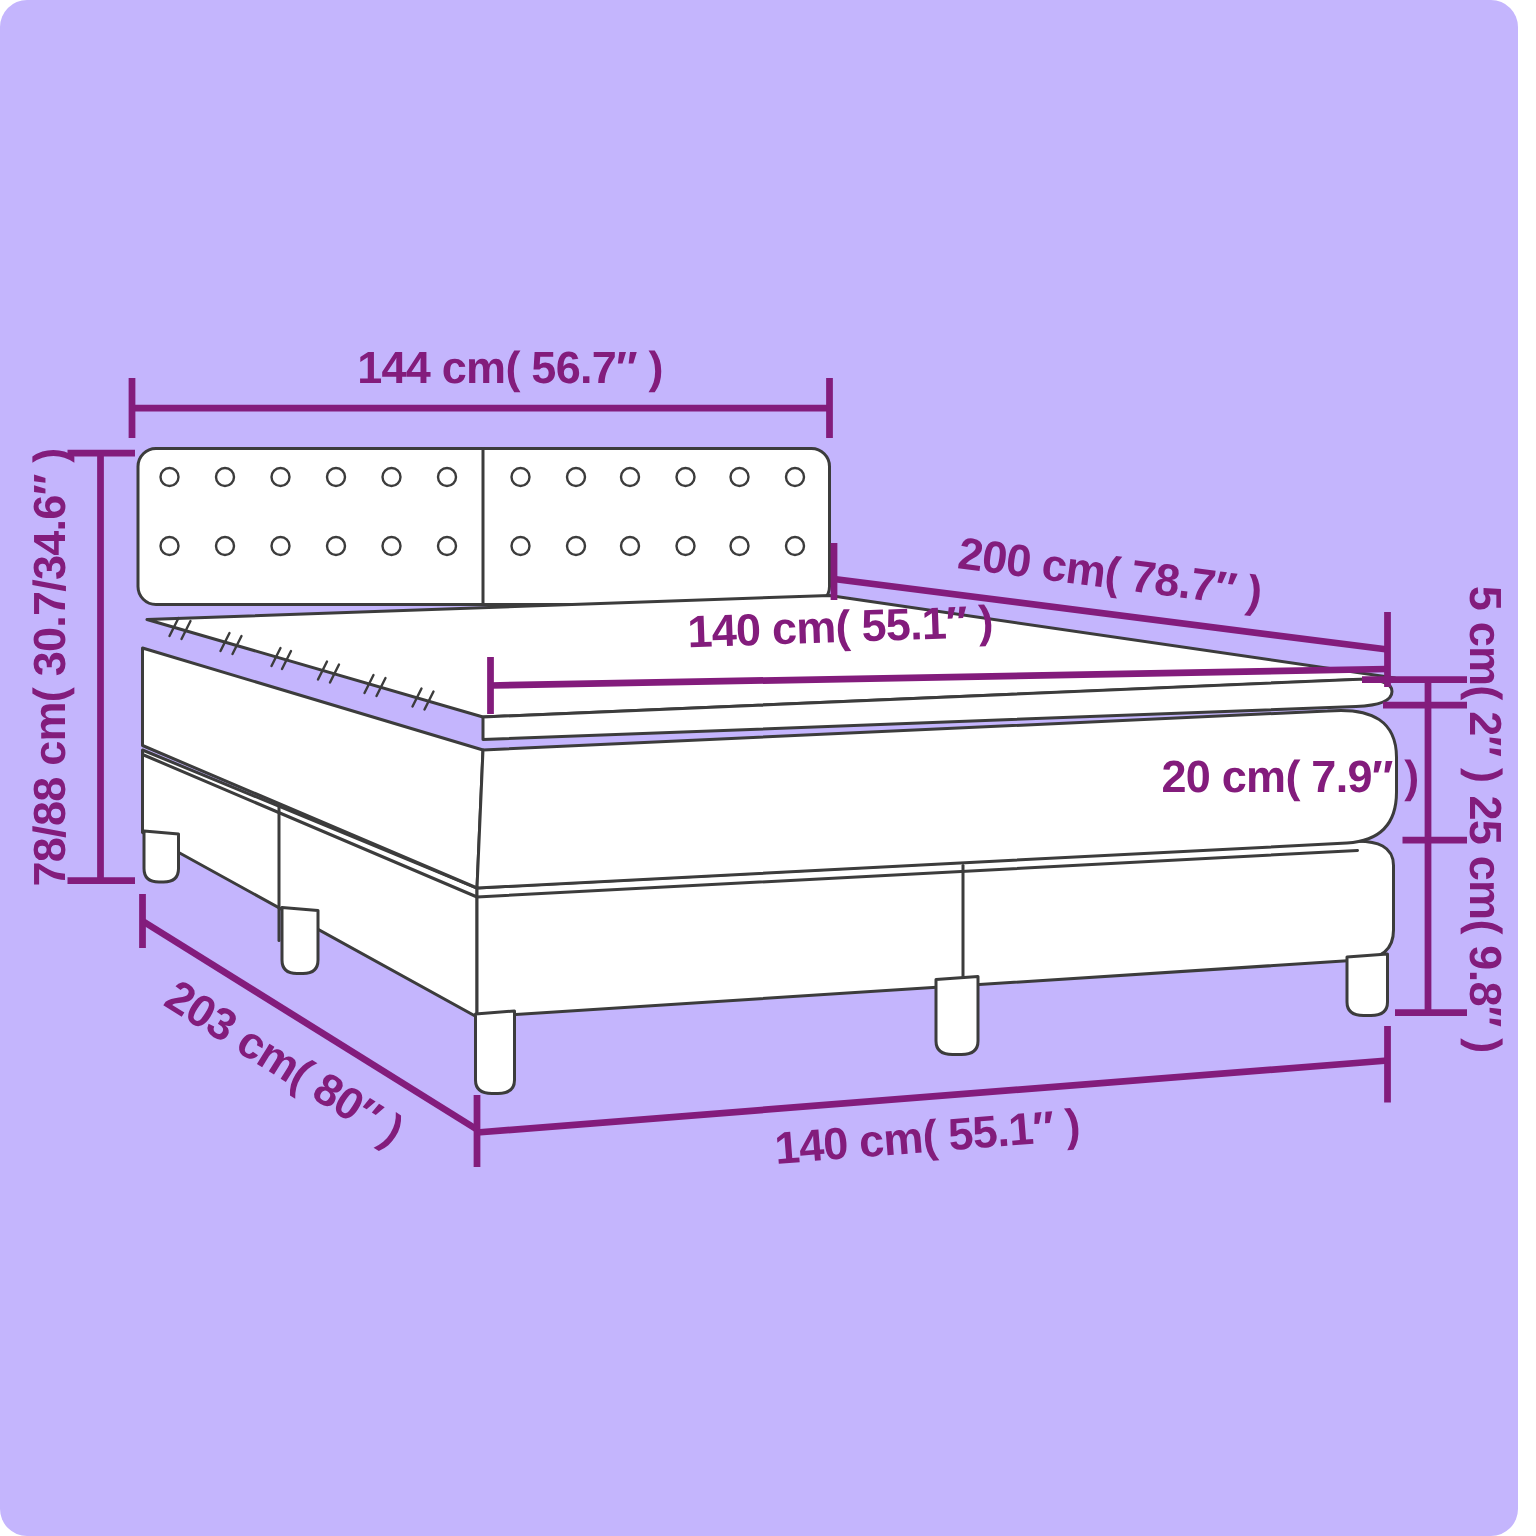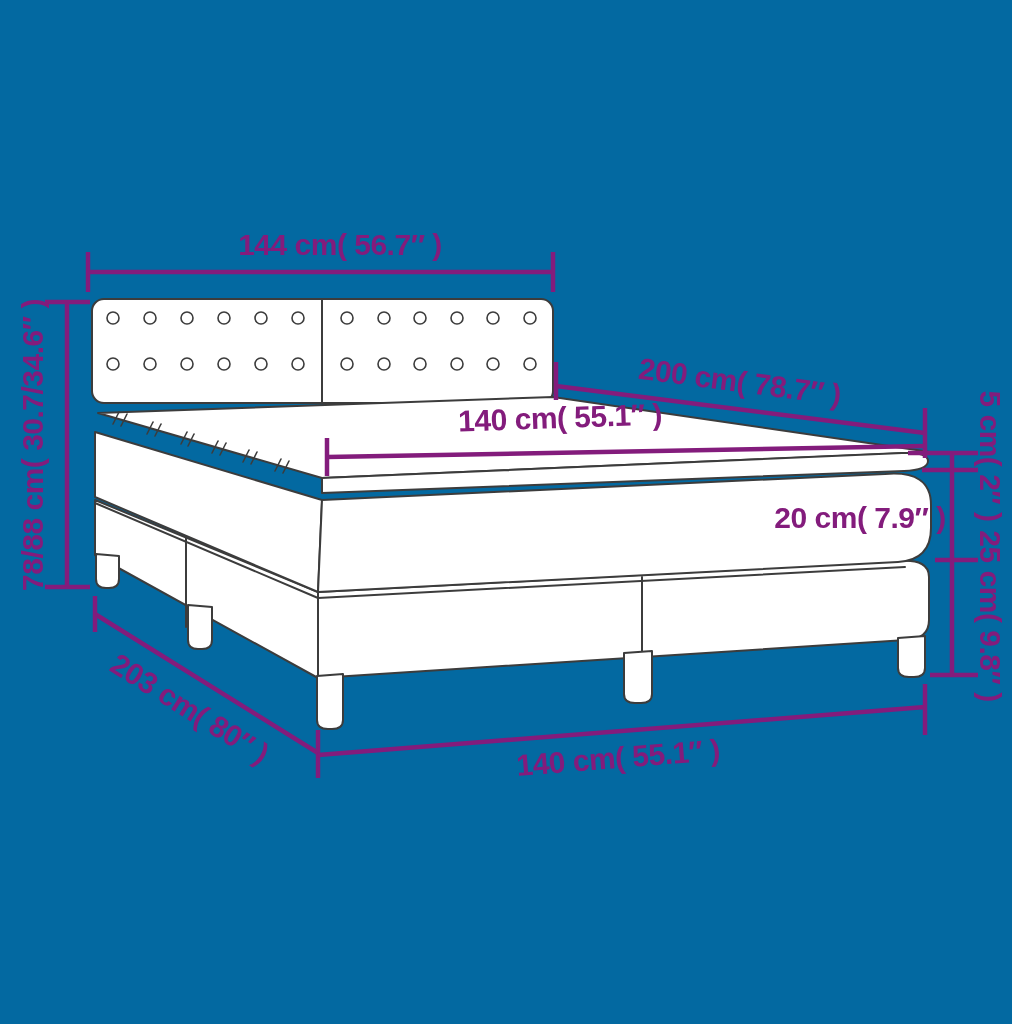--- a/index.html
+++ b/index.html
@@ -1,17 +1,17 @@
 <!DOCTYPE html>
 <html><head>
 <meta charset="utf-8">
 <style>
   html,body{margin:0;padding:0;background:#ffffff;}
-  .page{position:relative;width:1012px;height:1024px;background:#0369a1;overflow:hidden;
-        font-family:"Liberation Sans","DejaVu Sans",sans-serif;}
+  .page{position:relative;width:1012px;height:1024px;background:#c4b5fd;overflow:hidden;
+        font-family:"Liberation Sans","DejaVu Sans",sans-serif;border-radius:18px;}
   svg{position:absolute;left:0;top:0;}
   .bed{stroke:#3c3c3c;stroke-width:2;fill:#ffffff;stroke-linejoin:round;stroke-linecap:round;}
   .bedline{stroke:#3c3c3c;stroke-width:2;fill:none;stroke-linejoin:round;stroke-linecap:round;}
   .thin{stroke-width:1.6;}
   .dim{stroke:#831c7c;stroke-width:4.5;fill:none;stroke-linecap:butt;}
   .dimtext{fill:#831c7c;font-weight:bold;font-size:30px;letter-spacing:-0.5px;
            font-family:"Liberation Sans","DejaVu Sans",sans-serif;}
 </style>
 </head>
 <body>

